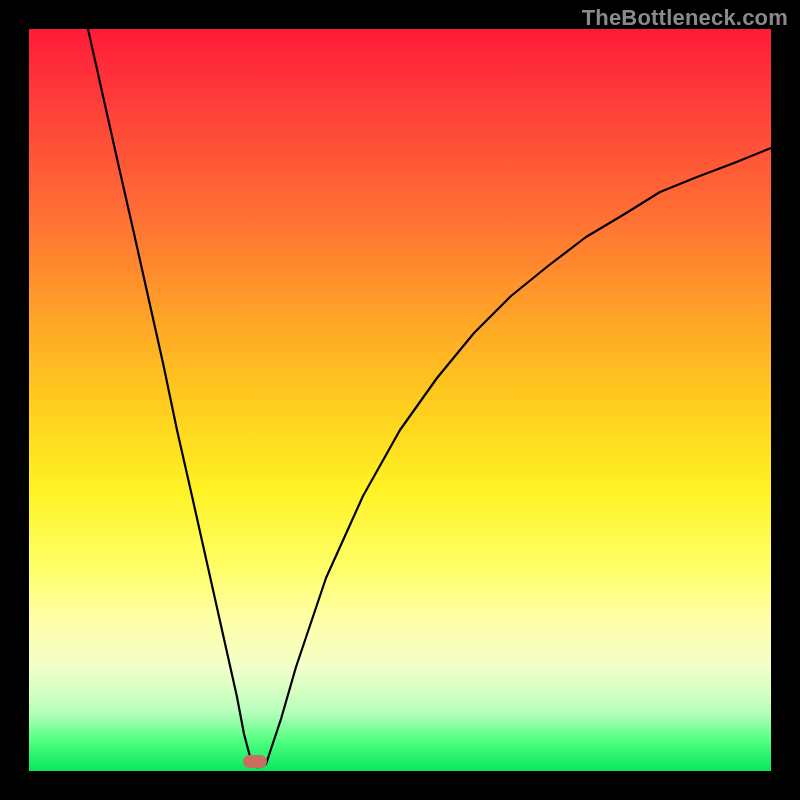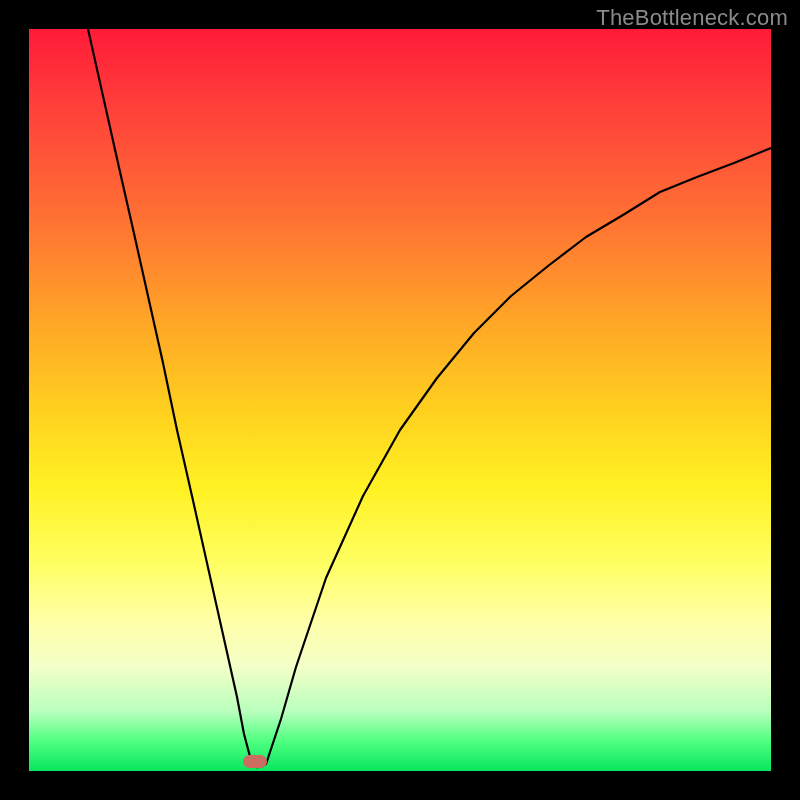--- a/index.html
+++ b/index.html
@@ -37,21 +37,21 @@
       #4eff80 96%,
       #08e65e 100%
     );
   }
   .watermark {
     position: absolute;
     top: 5px;
     right: 12px;
     color: #8a8a8a;
     font-size: 22px;
-    font-weight: 400;
+    font-weight: 700;
     letter-spacing: 0.2px;
   }
   svg.curve {
     position: absolute;
     left: 0;
     top: 0;
     width: 742px;
     height: 742px;
   }
   .marker {

